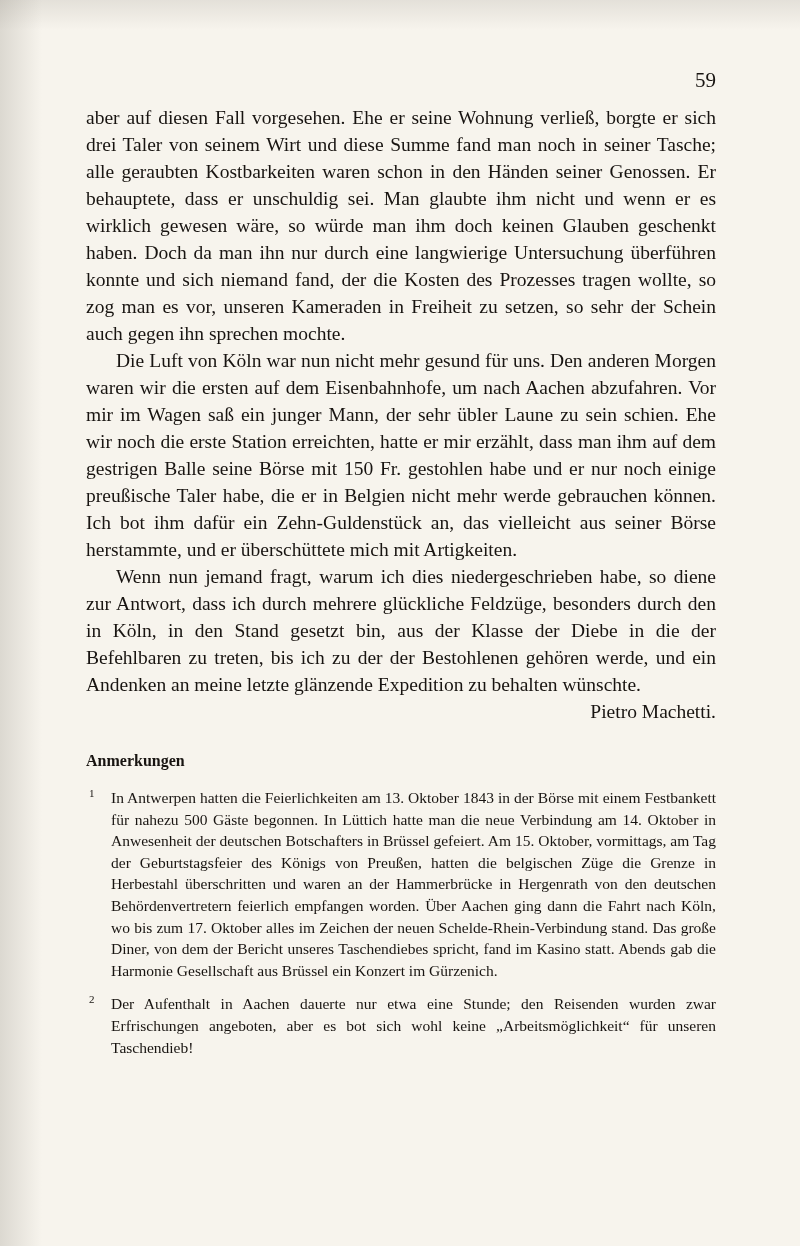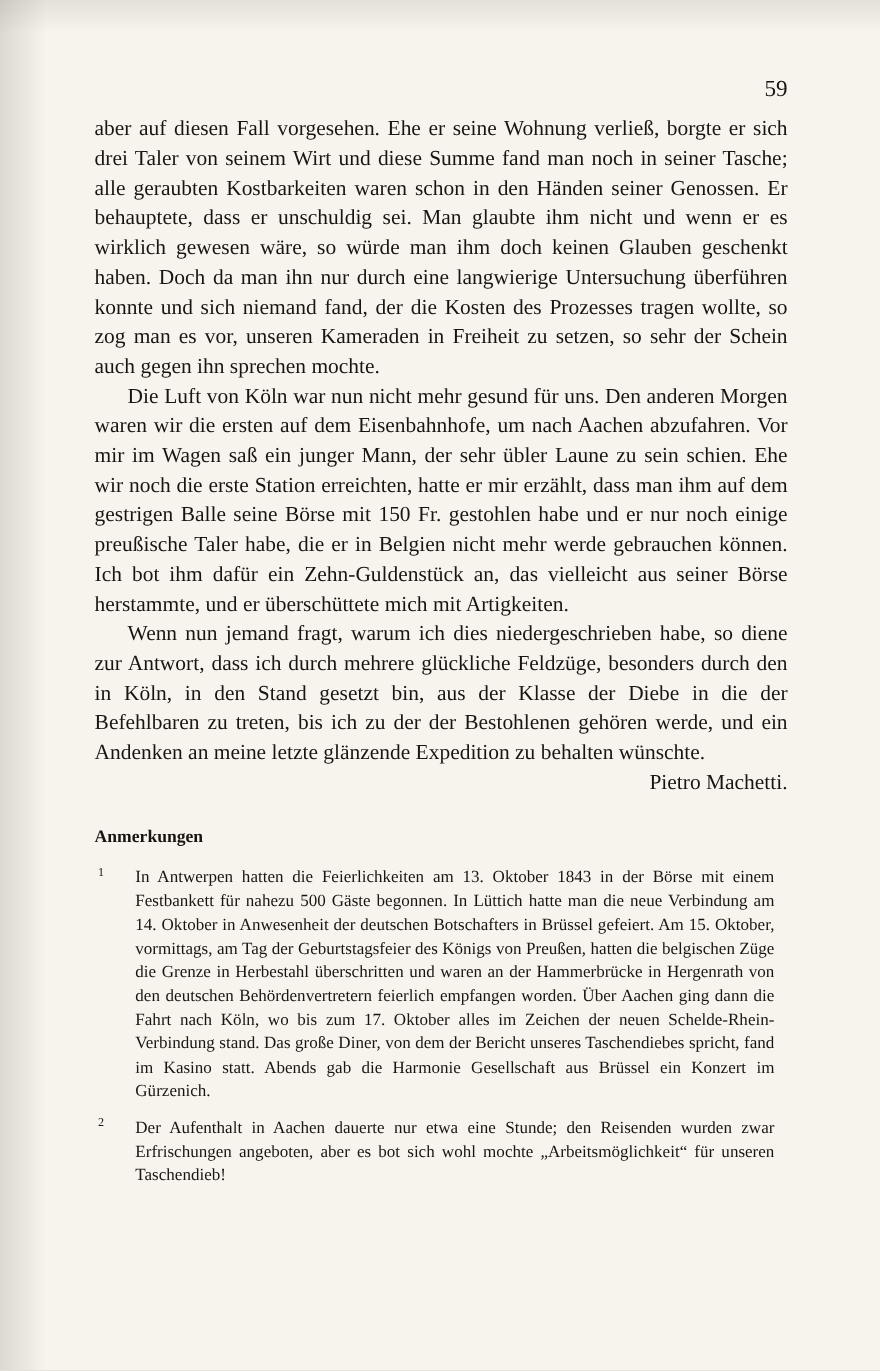--- a/index.html
+++ b/index.html
@@ -62,21 +62,21 @@
     margin: 0 0 12px 0;
   }
   .note-marker {
     position: absolute;
     left: 3px;
     top: -1px;
     font-size: 11px;
     line-height: 14px;
   }
   .note-text {
-    margin: 12px;
+    margin: 0;
     font-size: 15.5px;
     line-height: 21.6px;
     text-align: justify;
   }
 </style>
 </head>
 <body>
 
 <div class="page">
 
@@ -92,17 +92,17 @@
   <div class="notes">
     <h3 class="notes-heading">Anmerkungen</h3>
 
     <div class="note">
       <span class="note-marker">1</span>
       <p class="note-text">In Antwerpen hatten die Feierlichkeiten am 13. Oktober 1843 in der Börse mit einem Festbankett für nahezu 500 Gäste begonnen. In Lüttich hatte man die neue Verbindung am 14. Oktober in Anwesenheit der deutschen Botschafters in Brüssel gefeiert. Am 15. Oktober, vormittags, am Tag der Geburtstagsfeier des Königs von Preußen, hatten die belgischen Züge die Grenze in Herbestahl überschritten und waren an der Hammerbrücke in Hergenrath von den deutschen Behördenvertretern feierlich empfangen worden. Über Aachen ging dann die Fahrt nach Köln, wo bis zum 17. Oktober alles im Zeichen der neuen Schelde-Rhein-Verbindung stand. Das große Diner, von dem der Bericht unseres Taschendiebes spricht, fand im Kasino statt. Abends gab die Harmonie Gesellschaft aus Brüssel ein Konzert im Gürzenich.</p>
     </div>
 
     <div class="note">
       <span class="note-marker">2</span>
-      <p class="note-text">Der Aufenthalt in Aachen dauerte nur etwa eine Stunde; den Reisenden wurden zwar Erfrischungen angeboten, aber es bot sich wohl mochte „Arbeitsmöglichkeit“ für unseren Taschendieb!</p>
+      <p class="note-text">Der Aufenthalt in Aachen dauerte nur etwa eine Stunde; den Reisenden wurden zwar Erfrischungen angeboten, aber es bot sich wohl keine „Arbeitsmöglichkeit“ für unseren Taschendieb!</p>
     </div>
   </div>
 
 </div>
 
 </body></html>

